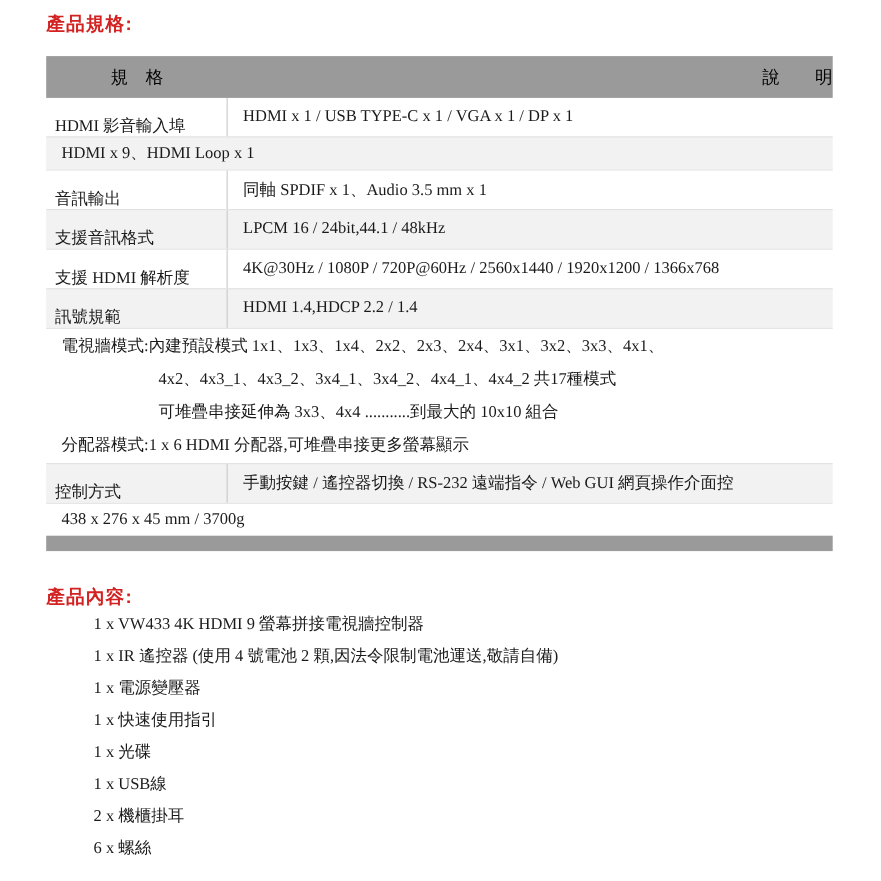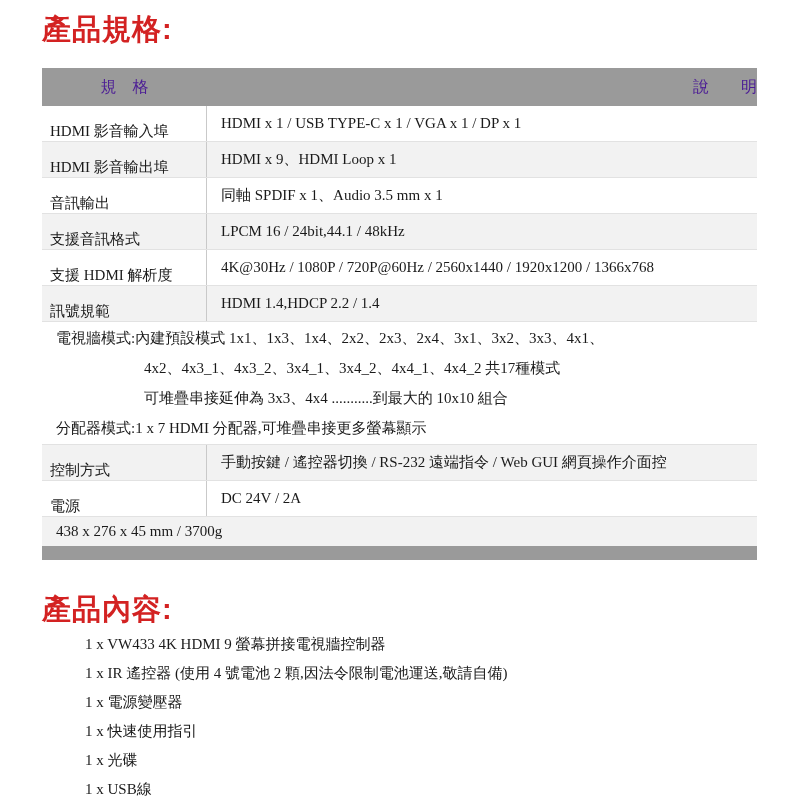--- a/index.html
+++ b/index.html
@@ -14,36 +14,36 @@
   }
   .page {
     box-sizing: border-box;
     width: 801px;
     height: 801px;
     padding: 10px 44px 0 42px;
   }
   .section-title {
     font-family: "Liberation Sans", "DejaVu Sans", sans-serif;
     font-weight: bold;
-    font-size: 29px;
+    font-size: 17px;
     color: #d32222;
     margin: 0;
     letter-spacing: 1px;
   }
   .spec-title { margin-bottom: 18px; }
   .content-title { margin-top: 30px; }
 
   .spec-table { width: 715px; }
   .thead {
     display: flex;
     background: #9a9a9a;
     height: 38px;
     align-items: center;
     font-size: 16px;
-    color: #4c1d95;
+    color: #000000;
   }
   .th-label { width: 165px; text-align: center; }
   .th-value { flex: 1; text-align: right; }
 
   .row {
     display: flex;
     border-top: 1px solid #e2e2e2;
     font-size: 15px;
   }
   .row:first-child { border-top: none; }
@@ -95,21 +95,20 @@
     <div class="thead">
       <div class="th-label">規　格</div>
       <div class="th-value">說　　明</div>
     </div>
     <div class="tbody" id="table-body">
         <div class="row">
           <div class="cell-label">HDMI 影音輸入埠</div>
           <div class="cell-value">HDMI x 1 / USB TYPE-C x 1 / VGA x 1 / DP x 1</div>
         </div>
         <div class="row">
-          <div class="cell-label">HDMI 影音輸出埠</div>
           <div class="cell-value">HDMI x 9、HDMI Loop x 1</div>
         </div>
         <div class="row">
           <div class="cell-label">音訊輸出</div>
           <div class="cell-value">同軸 SPDIF x 1、Audio 3.5 mm x 1</div>
         </div>
         <div class="row">
           <div class="cell-label">支援音訊格式</div>
           <div class="cell-value">LPCM 16 / 24bit,44.1 / 48kHz</div>
         </div>
@@ -119,30 +118,26 @@
         </div>
         <div class="row">
           <div class="cell-label">訊號規範</div>
           <div class="cell-value">HDMI 1.4,HDCP 2.2 / 1.4</div>
         </div>
         <div class="row multi">
           <div class="cell-value">
             <div class="vline">電視牆模式:內建預設模式 1x1、1x3、1x4、2x2、2x3、2x4、3x1、3x2、3x3、4x1、</div>
             <div class="vline indent">4x2、4x3_1、4x3_2、3x4_1、3x4_2、4x4_1、4x4_2  共17種模式</div>
             <div class="vline indent">可堆疊串接延伸為 3x3、4x4 ...........到最大的 10x10 組合</div>
-            <div class="vline">分配器模式:1 x 7 HDMI 分配器,可堆疊串接更多螢幕顯示</div>
+            <div class="vline">分配器模式:1 x 6 HDMI 分配器,可堆疊串接更多螢幕顯示</div>
           </div>
         </div>
         <div class="row">
           <div class="cell-label">控制方式</div>
           <div class="cell-value">手動按鍵 / 遙控器切換 / RS-232 遠端指令 / Web GUI 網頁操作介面控</div>
-        </div>
-        <div class="row">
-          <div class="cell-label">電源</div>
-          <div class="cell-value">DC 24V / 2A</div>
         </div>
         <div class="row">
           <div class="cell-value">438 x 276 x 45 mm / 3700g</div>
         </div>
       </div>
     <div class="tfoot-bar"></div>
   </div>
 
   <h2 class="section-title content-title">產品內容:</h2>
 

